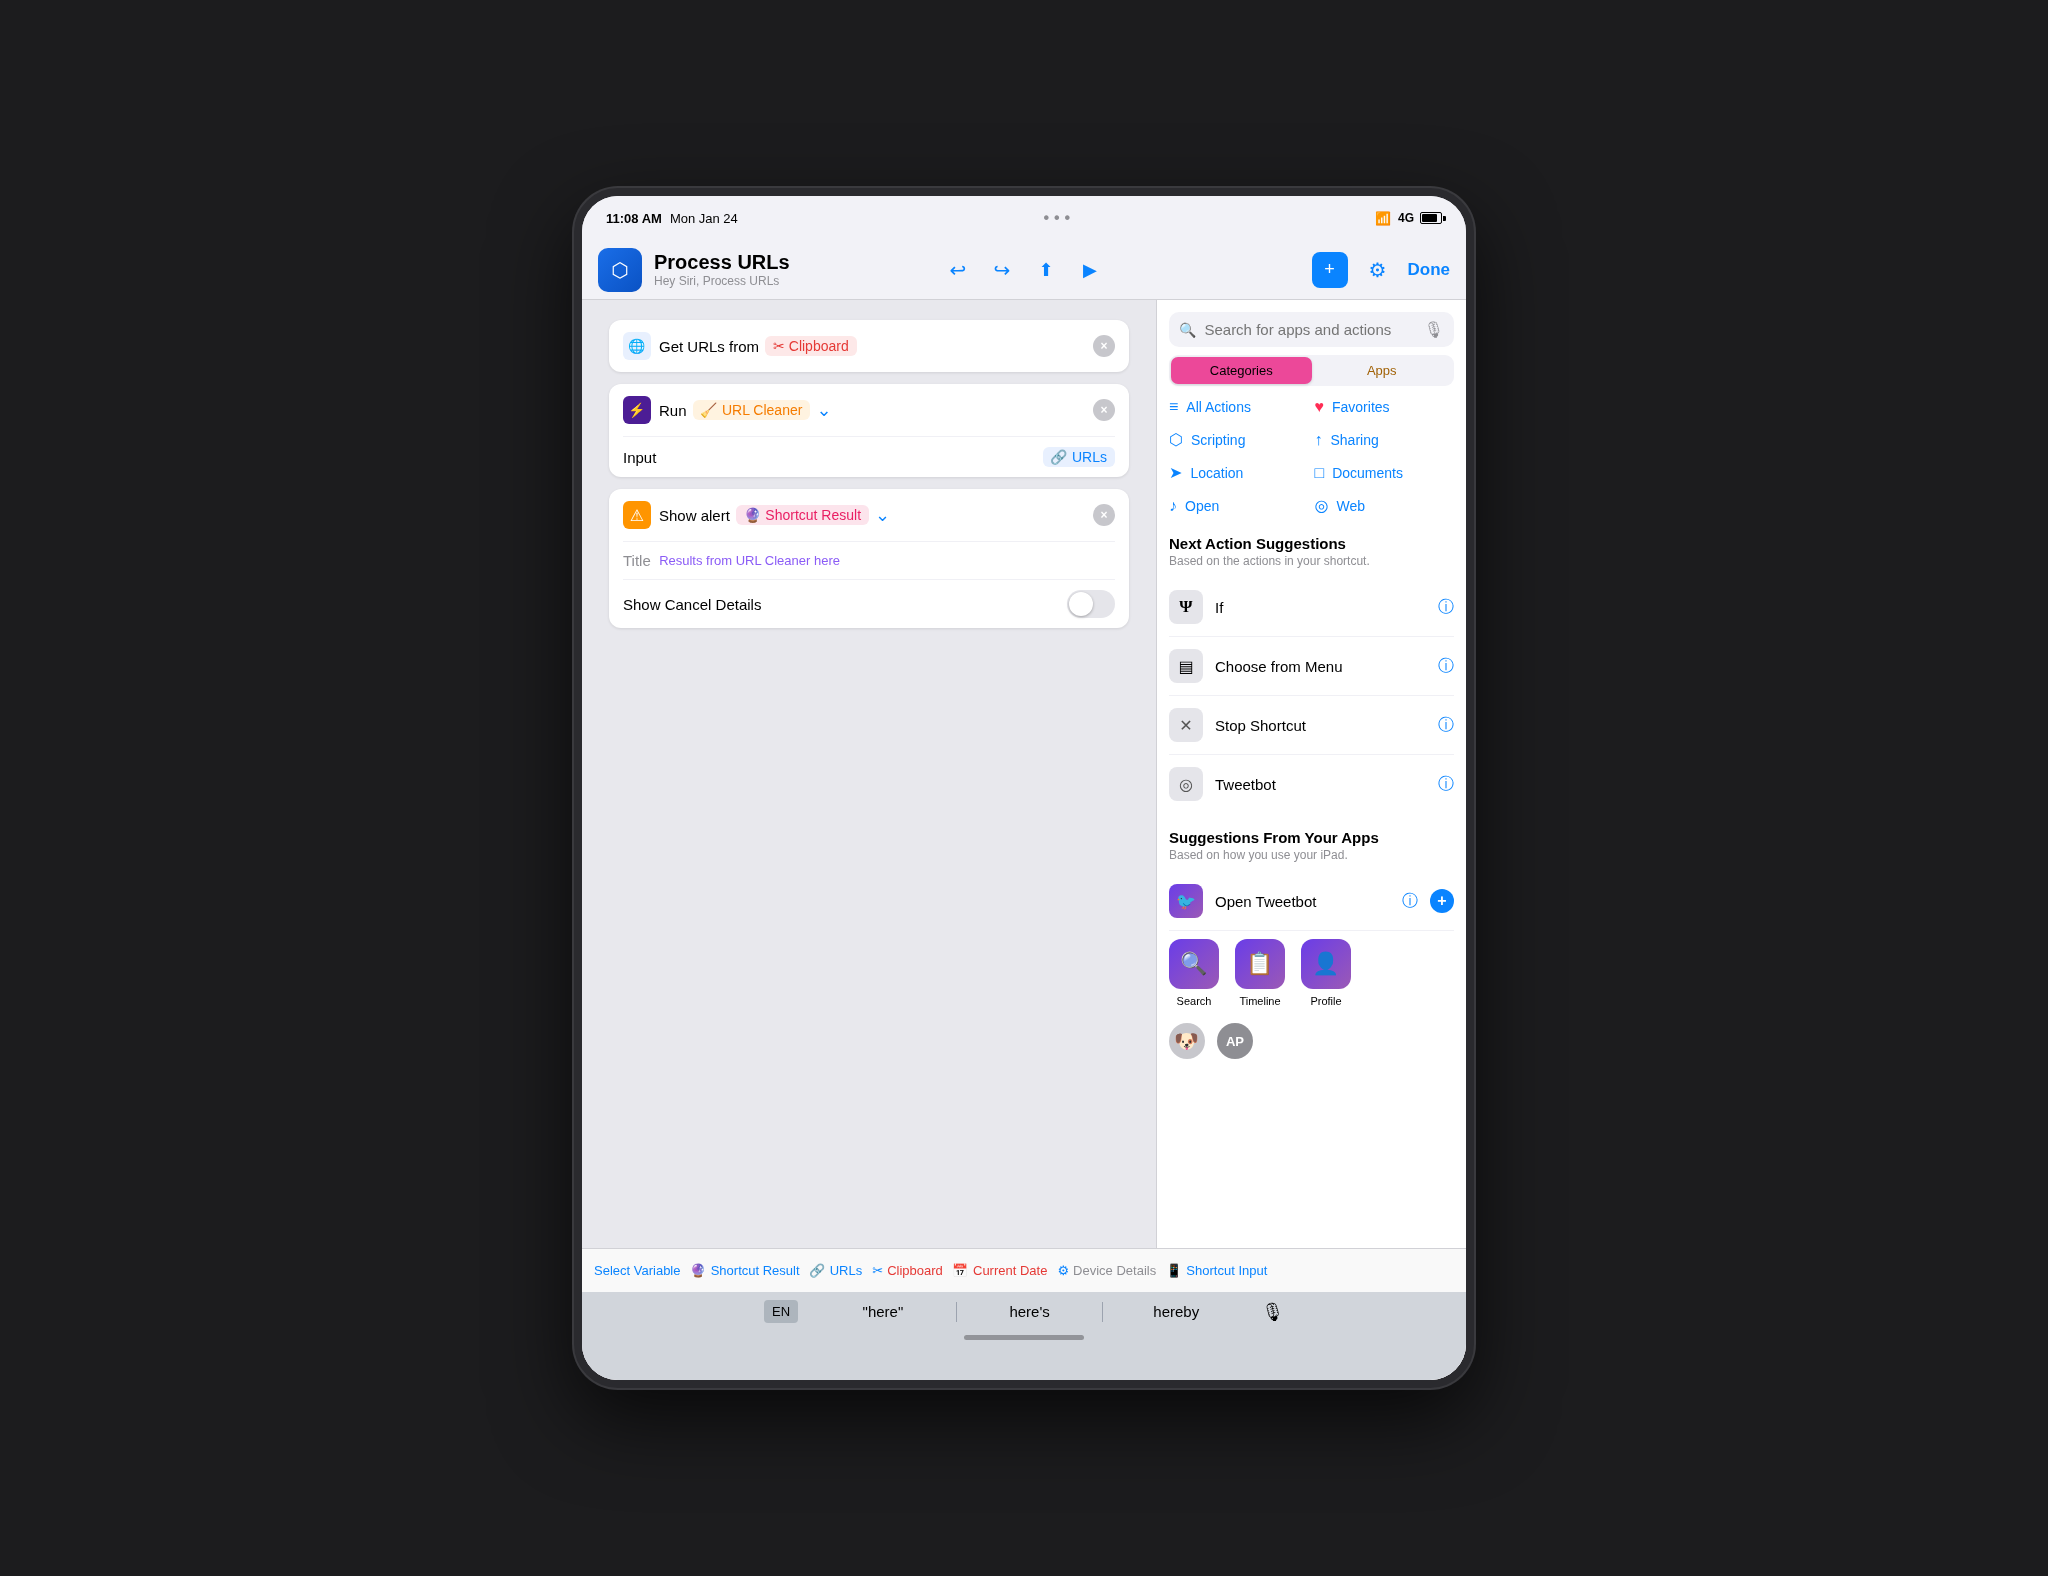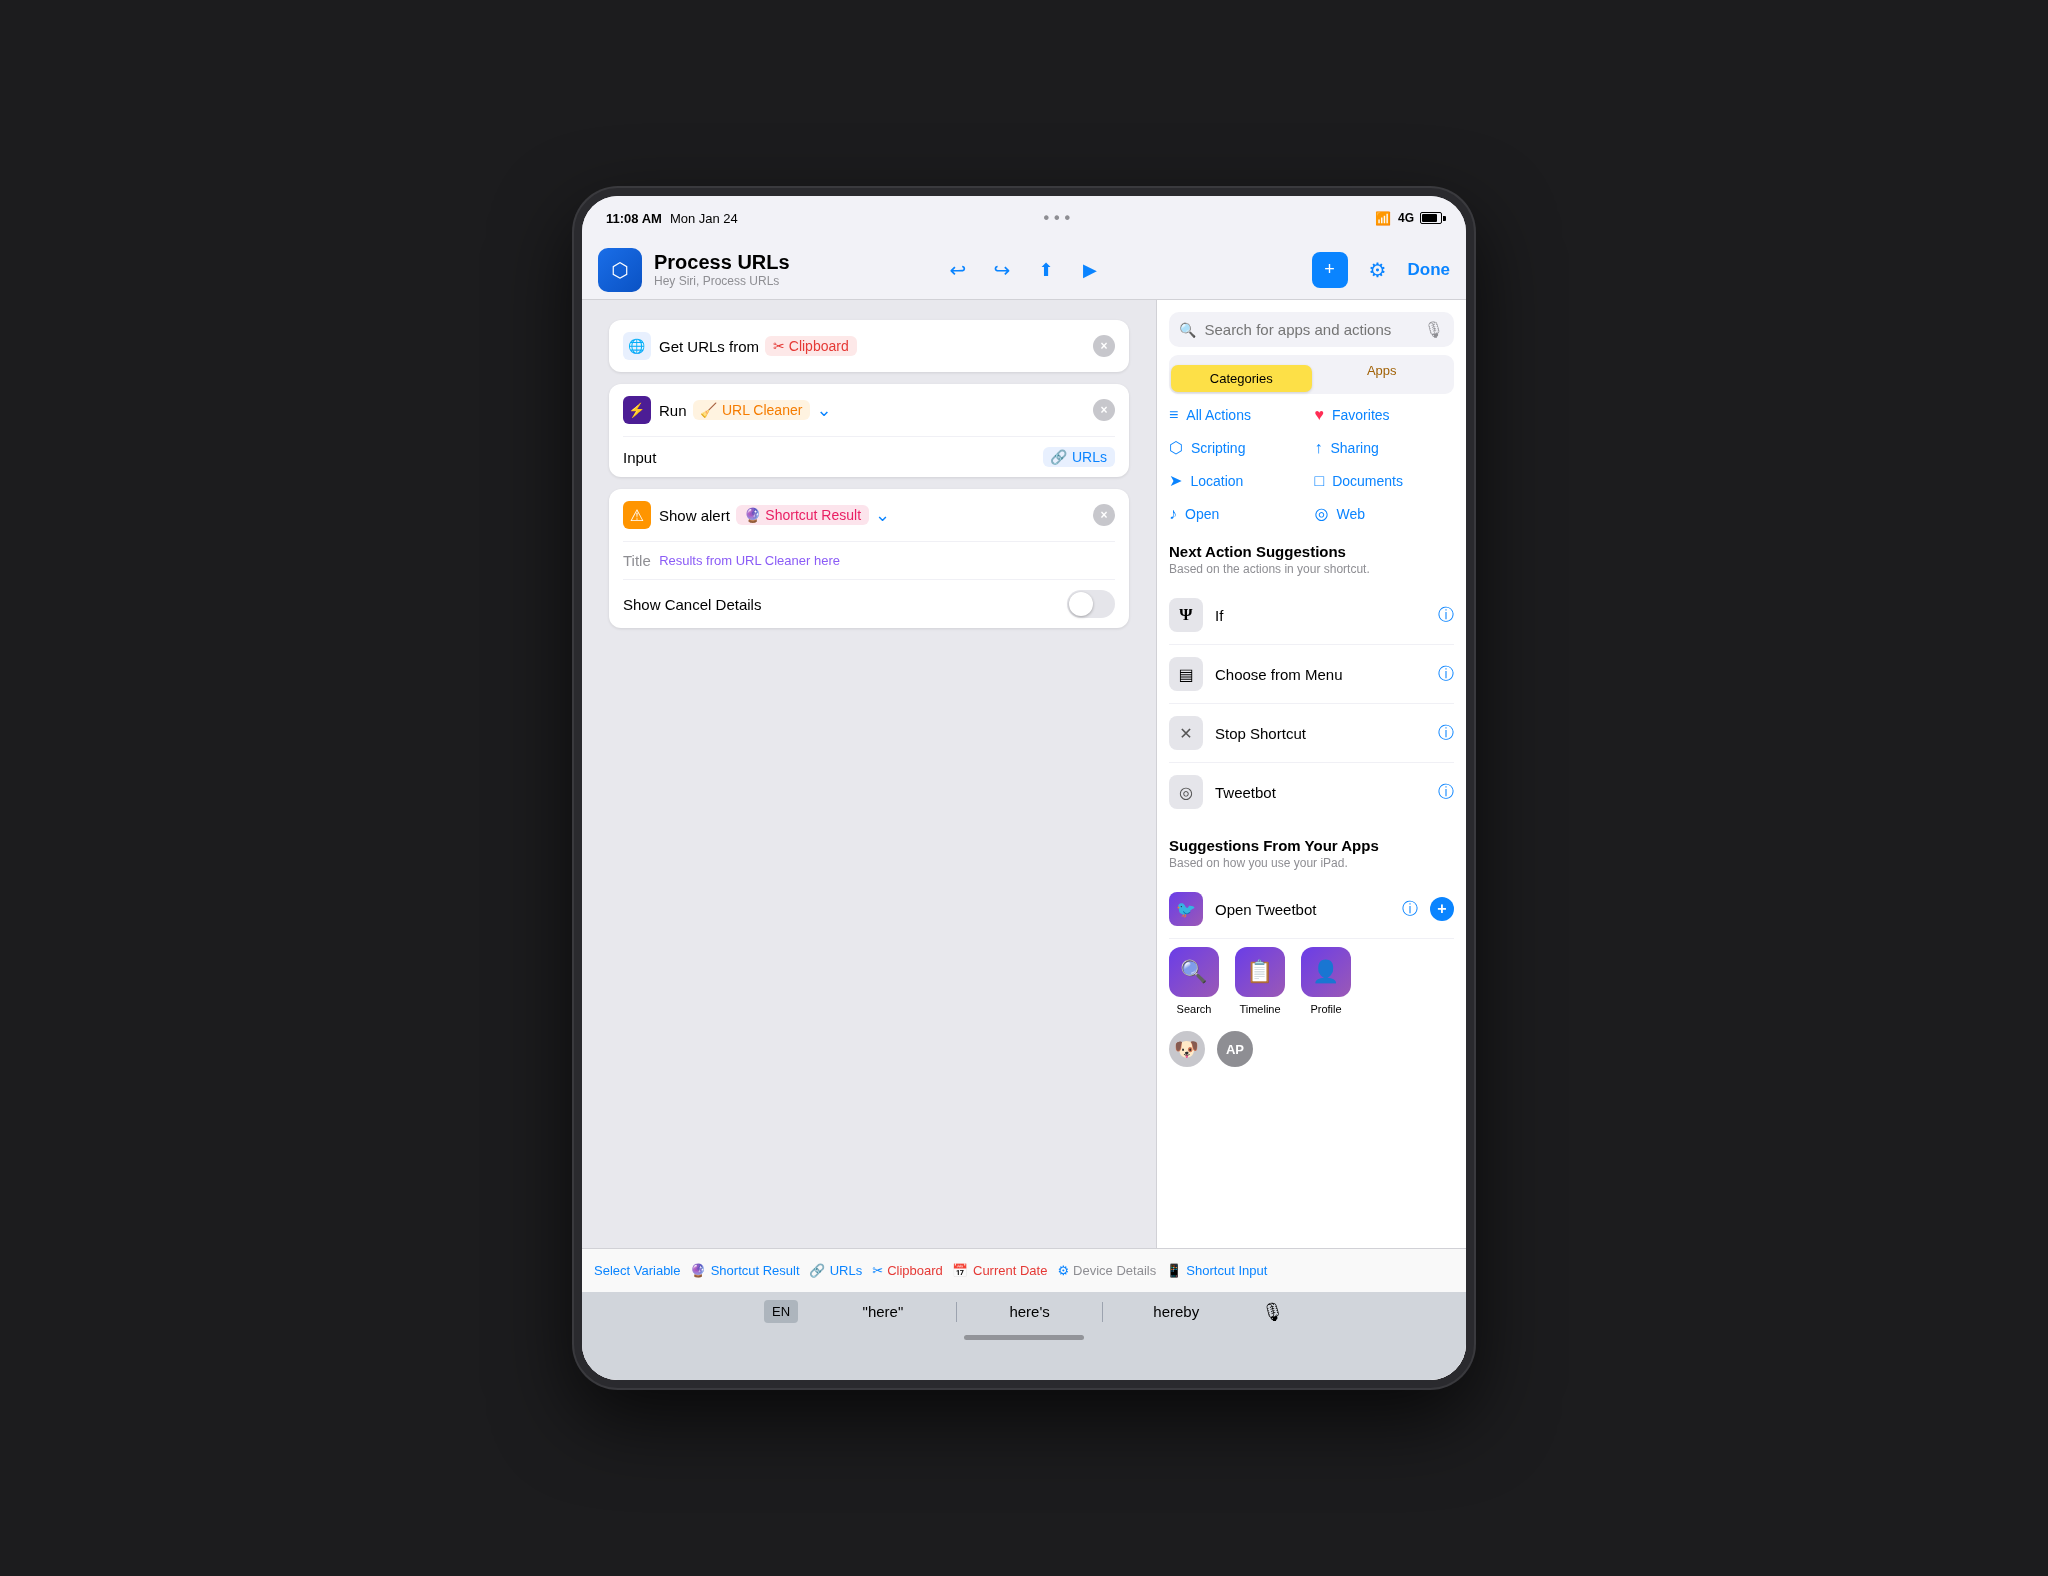--- a/index.html
+++ b/index.html
@@ -211,24 +211,23 @@
     .tab-btn {
       flex: 1;
       padding: 6px 0;
       text-align: center;
       font-size: 13px;
       font-weight: 500;
       border-radius: 7px;
       cursor: pointer;
     }
     .tab-btn.active {
-      background: #fde047;
+      background: #ec4899;
       box-shadow: 0 1px 3px rgba(0,0,0,0.15);
       color: #000;
-      margin-top: 8px;
     }
     .tab-btn.inactive { color: #a16207; }
     .actions-scroll { flex: 1; overflow-y: auto; padding: 0 12px 12px; }
     .categories-grid {
       display: grid;
       grid-template-columns: 1fr 1fr;
       gap: 6px;
       margin-bottom: 16px;
     }
     .category-item {

